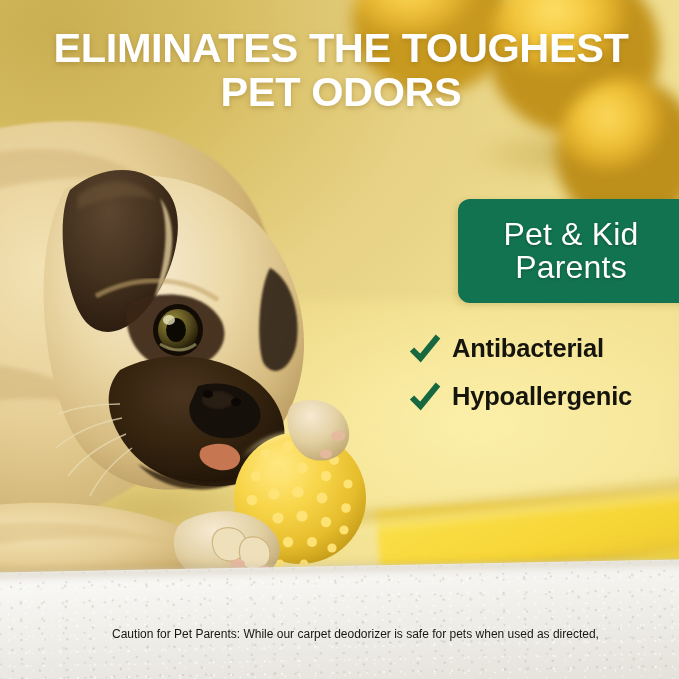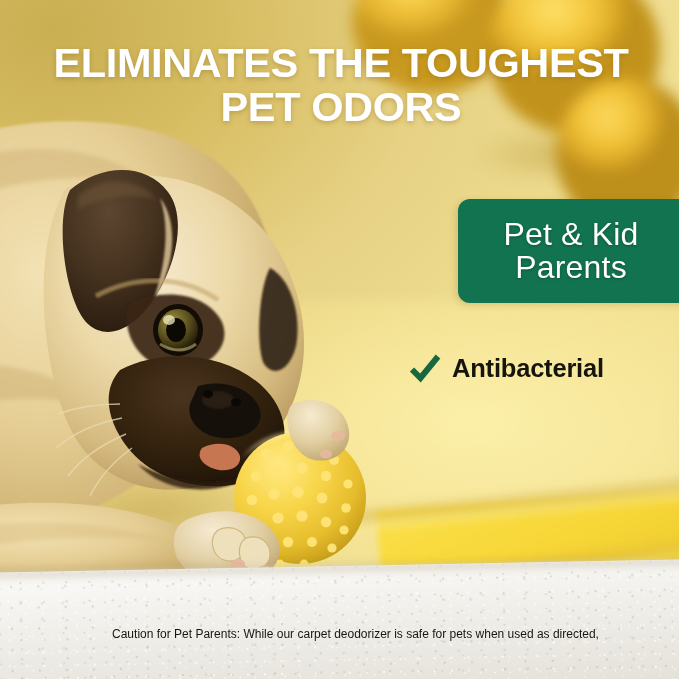--- a/index.html
+++ b/index.html
@@ -118,21 +118,21 @@
   .headline{
     position:absolute; left:30px; top:28px; width:622px;
     color:#fff;
     font-weight:bold;
     font-size:41px;
     line-height:.98;
     letter-spacing:-.4px;
     text-align:center;
     text-shadow:0 2px 5px rgba(120,92,20,.34);
   }
-  .headline .l1{ display:block; white-space:nowrap; font-size:41.5px;margin-top:15px; }
+  .headline .l1{ display:block; white-space:nowrap; font-size:41.5px; }
   .headline .l2{ display:block; white-space:nowrap; font-size:41.5px; margin-top:3px; }
 
   
   .badge{
     position:absolute; left:458px; top:199px; width:232px; height:104px;
     background:#127350;
     border-radius:12px 0 0 12px;
     color:#fff;
     display:flex; align-items:center; justify-content:center;
     box-shadow:-2px 2px 7px rgba(120,96,24,.22);
@@ -140,21 +140,21 @@
   .badge-txt{
     font-size:32px; font-weight:normal; line-height:1.04;
     text-align:center; padding:0 14px 0 8px;
     text-shadow:0 1px 3px rgba(0,0,0,.28);
     letter-spacing:.2px;
   }
   .badge-txt span{ display:block; white-space:nowrap; }
 
   
   .features{
-    position:absolute; left:408px; top:344px; width:266px;
+    position:absolute; left:408px; top:324px; width:266px;
   }
   .feat{
     display:flex; align-items:center; height:48px; gap:10px;
   }
   .feat-check{ width:34px; height:34px; flex:0 0 34px; }
   .feat-label{
     font-size:25.5px; font-weight:bold; color:#15150e;
     white-space:nowrap; letter-spacing:-.2px;
   }
 
@@ -364,19 +364,27 @@
 
   <div class="features">
     <div class="feat">
       <span class="feat-check">
         <svg viewBox="0 0 34 34" width="34" height="34">
           <path d="M4,18.5 L12.5,27 L30,5.5" fill="none" stroke="#17683f" stroke-width="6" stroke-linecap="butt" stroke-linejoin="miter"></path>
         </svg>
       </span>
       <span class="feat-label">Antibacterial</span>
     </div>
+    <div class="feat">
+      <span class="feat-check">
+        <svg viewBox="0 0 34 34" width="34" height="34">
+          <path d="M4,18.5 L12.5,27 L30,5.5" fill="none" stroke="#17683f" stroke-width="6" stroke-linecap="butt" stroke-linejoin="miter"></path>
+        </svg>
+      </span>
+      <span class="feat-label">Hypoallergenic</span>
+    </div>
   </div>
 
   <div class="caption">
     <span>Caution for Pet Parents: While our carpet deodorizer is safe for pets when used as directed,</span>
   </div>
 
 </div>
 
 </body></html>

